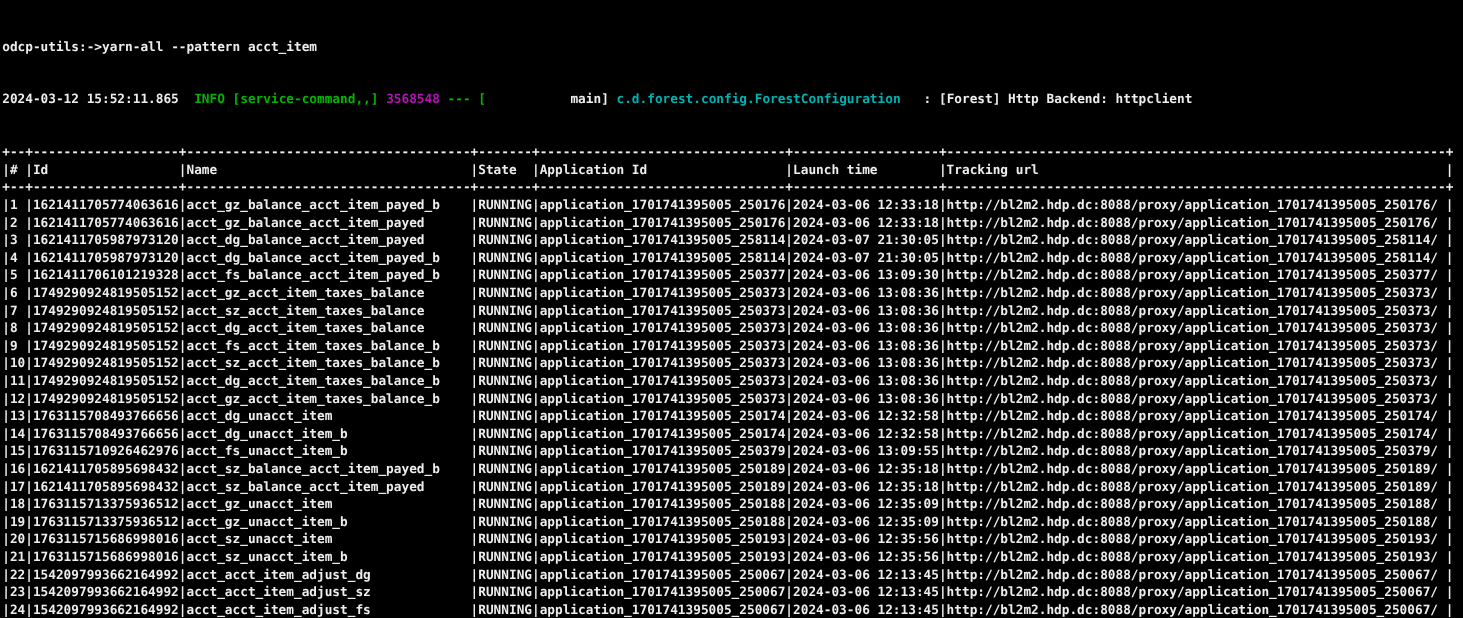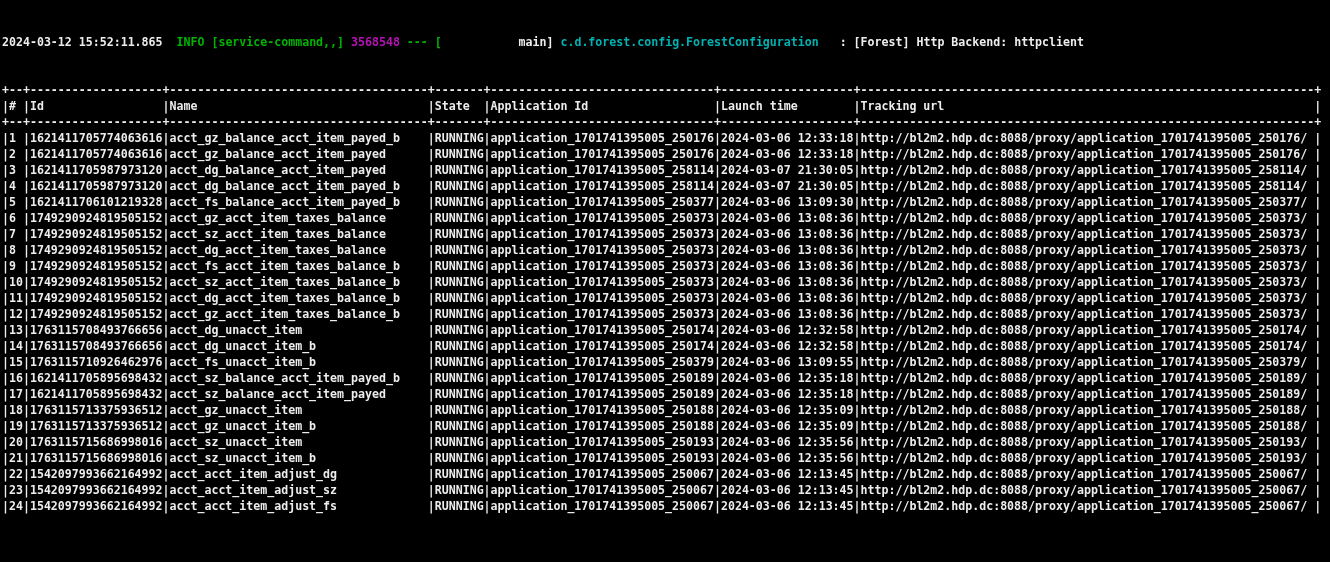--- a/index.html
+++ b/index.html
@@ -20,15 +20,16 @@
     color: #ededed;
     white-space: pre;
     padding: 2px 0 0 2px;
   }
   .ln { height: 16px; }
 </style>
 </head>
 <body>
 
 <div id="terminal">
+  <div class="ln"><span>odcp-utils:-&gt;</span><span>yarn-all --pattern acct_item</span></div>
   <div class="ln" id="log-line"><span style="color: rgb(237, 237, 237);">2024-03-12 15:52:11.865  </span><span style="color: rgb(0, 180, 0);">INFO [service-command,,]</span><span style="color: rgb(180, 18, 180);"> 3568548</span><span style="color: rgb(0, 180, 0);"> --- [</span><span style="color: rgb(237, 237, 237);">           main] </span><span style="color: rgb(0, 178, 178);">c.d.forest.config.ForestConfiguration</span><span style="color: rgb(237, 237, 237);">   : [Forest] Http Backend: httpclient</span></div>
   <div id="yarn-table"><div class="ln">+--+-------------------+-------------------------------------+-------+--------------------------------+-------------------+-----------------------------------------------------------------+</div><div class="ln">|# |Id                 |Name                                 |State  |Application Id                  |Launch time        |Tracking url                                                     |</div><div class="ln">+--+-------------------+-------------------------------------+-------+--------------------------------+-------------------+-----------------------------------------------------------------+</div><div class="ln">|1 |1621411705774063616|acct_gz_balance_acct_item_payed_b    |RUNNING|application_1701741395005_250176|2024-03-06 12:33:18|http://bl2m2.hdp.dc:8088/proxy/application_1701741395005_250176/ |</div><div class="ln">|2 |1621411705774063616|acct_gz_balance_acct_item_payed      |RUNNING|application_1701741395005_250176|2024-03-06 12:33:18|http://bl2m2.hdp.dc:8088/proxy/application_1701741395005_250176/ |</div><div class="ln">|3 |1621411705987973120|acct_dg_balance_acct_item_payed      |RUNNING|application_1701741395005_258114|2024-03-07 21:30:05|http://bl2m2.hdp.dc:8088/proxy/application_1701741395005_258114/ |</div><div class="ln">|4 |1621411705987973120|acct_dg_balance_acct_item_payed_b    |RUNNING|application_1701741395005_258114|2024-03-07 21:30:05|http://bl2m2.hdp.dc:8088/proxy/application_1701741395005_258114/ |</div><div class="ln">|5 |1621411706101219328|acct_fs_balance_acct_item_payed_b    |RUNNING|application_1701741395005_250377|2024-03-06 13:09:30|http://bl2m2.hdp.dc:8088/proxy/application_1701741395005_250377/ |</div><div class="ln">|6 |1749290924819505152|acct_gz_acct_item_taxes_balance      |RUNNING|application_1701741395005_250373|2024-03-06 13:08:36|http://bl2m2.hdp.dc:8088/proxy/application_1701741395005_250373/ |</div><div class="ln">|7 |1749290924819505152|acct_sz_acct_item_taxes_balance      |RUNNING|application_1701741395005_250373|2024-03-06 13:08:36|http://bl2m2.hdp.dc:8088/proxy/application_1701741395005_250373/ |</div><div class="ln">|8 |1749290924819505152|acct_dg_acct_item_taxes_balance      |RUNNING|application_1701741395005_250373|2024-03-06 13:08:36|http://bl2m2.hdp.dc:8088/proxy/application_1701741395005_250373/ |</div><div class="ln">|9 |1749290924819505152|acct_fs_acct_item_taxes_balance_b    |RUNNING|application_1701741395005_250373|2024-03-06 13:08:36|http://bl2m2.hdp.dc:8088/proxy/application_1701741395005_250373/ |</div><div class="ln">|10|1749290924819505152|acct_sz_acct_item_taxes_balance_b    |RUNNING|application_1701741395005_250373|2024-03-06 13:08:36|http://bl2m2.hdp.dc:8088/proxy/application_1701741395005_250373/ |</div><div class="ln">|11|1749290924819505152|acct_dg_acct_item_taxes_balance_b    |RUNNING|application_1701741395005_250373|2024-03-06 13:08:36|http://bl2m2.hdp.dc:8088/proxy/application_1701741395005_250373/ |</div><div class="ln">|12|1749290924819505152|acct_gz_acct_item_taxes_balance_b    |RUNNING|application_1701741395005_250373|2024-03-06 13:08:36|http://bl2m2.hdp.dc:8088/proxy/application_1701741395005_250373/ |</div><div class="ln">|13|1763115708493766656|acct_dg_unacct_item                  |RUNNING|application_1701741395005_250174|2024-03-06 12:32:58|http://bl2m2.hdp.dc:8088/proxy/application_1701741395005_250174/ |</div><div class="ln">|14|1763115708493766656|acct_dg_unacct_item_b                |RUNNING|application_1701741395005_250174|2024-03-06 12:32:58|http://bl2m2.hdp.dc:8088/proxy/application_1701741395005_250174/ |</div><div class="ln">|15|1763115710926462976|acct_fs_unacct_item_b                |RUNNING|application_1701741395005_250379|2024-03-06 13:09:55|http://bl2m2.hdp.dc:8088/proxy/application_1701741395005_250379/ |</div><div class="ln">|16|1621411705895698432|acct_sz_balance_acct_item_payed_b    |RUNNING|application_1701741395005_250189|2024-03-06 12:35:18|http://bl2m2.hdp.dc:8088/proxy/application_1701741395005_250189/ |</div><div class="ln">|17|1621411705895698432|acct_sz_balance_acct_item_payed      |RUNNING|application_1701741395005_250189|2024-03-06 12:35:18|http://bl2m2.hdp.dc:8088/proxy/application_1701741395005_250189/ |</div><div class="ln">|18|1763115713375936512|acct_gz_unacct_item                  |RUNNING|application_1701741395005_250188|2024-03-06 12:35:09|http://bl2m2.hdp.dc:8088/proxy/application_1701741395005_250188/ |</div><div class="ln">|19|1763115713375936512|acct_gz_unacct_item_b                |RUNNING|application_1701741395005_250188|2024-03-06 12:35:09|http://bl2m2.hdp.dc:8088/proxy/application_1701741395005_250188/ |</div><div class="ln">|20|1763115715686998016|acct_sz_unacct_item                  |RUNNING|application_1701741395005_250193|2024-03-06 12:35:56|http://bl2m2.hdp.dc:8088/proxy/application_1701741395005_250193/ |</div><div class="ln">|21|1763115715686998016|acct_sz_unacct_item_b                |RUNNING|application_1701741395005_250193|2024-03-06 12:35:56|http://bl2m2.hdp.dc:8088/proxy/application_1701741395005_250193/ |</div><div class="ln">|22|1542097993662164992|acct_acct_item_adjust_dg             |RUNNING|application_1701741395005_250067|2024-03-06 12:13:45|http://bl2m2.hdp.dc:8088/proxy/application_1701741395005_250067/ |</div><div class="ln">|23|1542097993662164992|acct_acct_item_adjust_sz             |RUNNING|application_1701741395005_250067|2024-03-06 12:13:45|http://bl2m2.hdp.dc:8088/proxy/application_1701741395005_250067/ |</div><div class="ln">|24|1542097993662164992|acct_acct_item_adjust_fs             |RUNNING|application_1701741395005_250067|2024-03-06 12:13:45|http://bl2m2.hdp.dc:8088/proxy/application_1701741395005_250067/ |</div></div>
 </div>
 
 </body></html>

